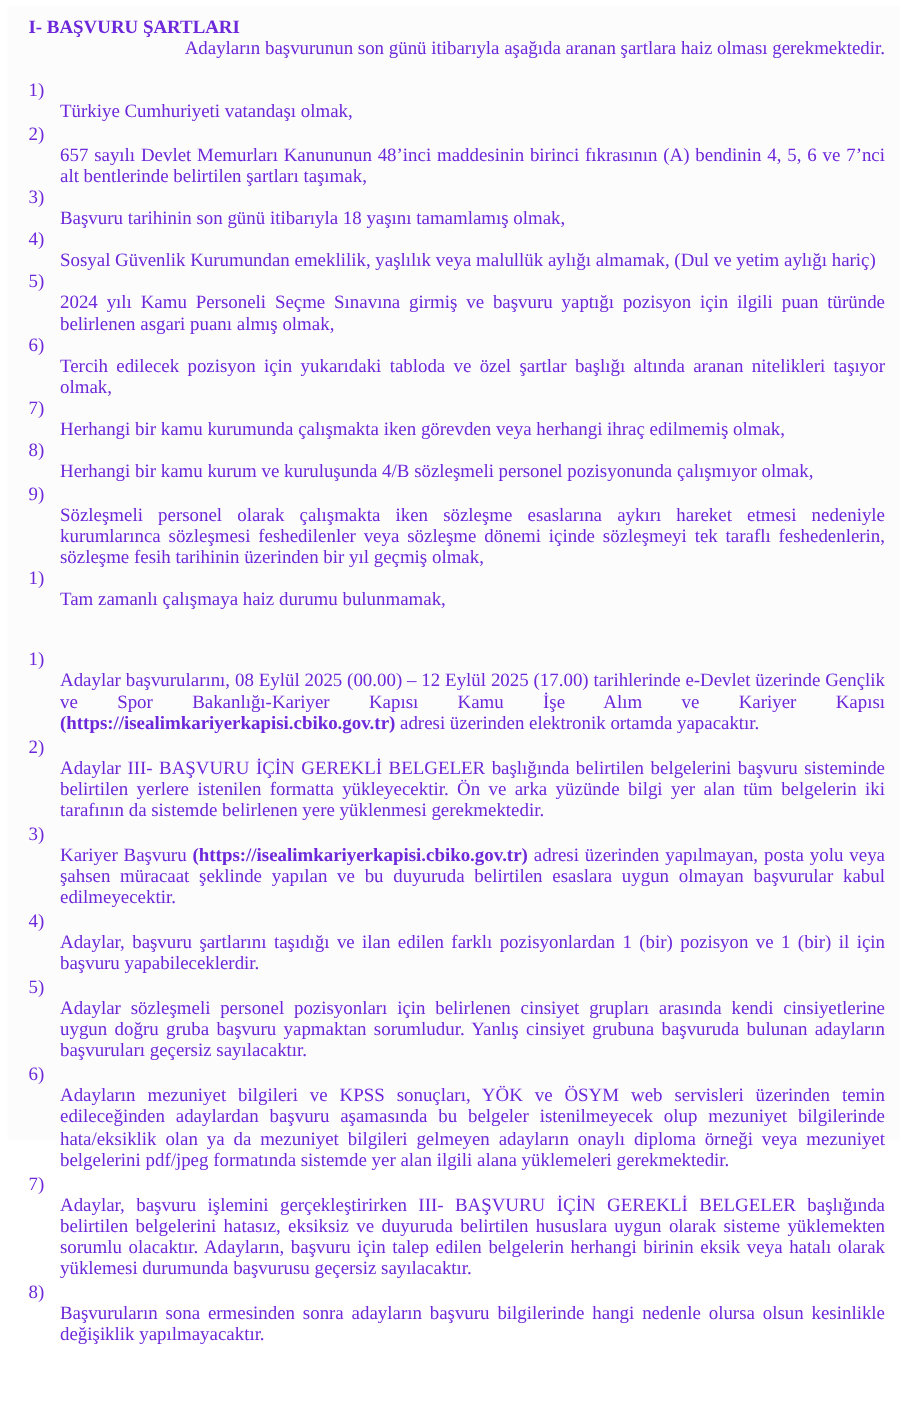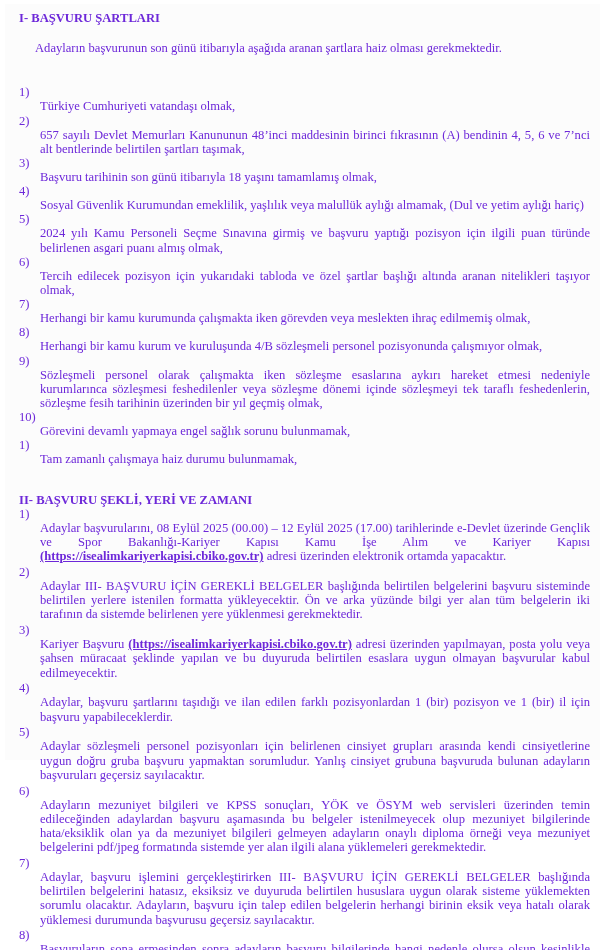--- a/index.html
+++ b/index.html
@@ -7,29 +7,29 @@
   .page {
     position: absolute; left: 5px; top: 4px; width: 595px; height: 756px;
     background: #fcfcfc;
   }
   .doc {
     position: absolute; left: 19px; top: 11px; width: 571px;
     font-family: "Liberation Serif", "DejaVu Serif", serif;
     font-size: 12.6px; line-height: 14.2px; color: #6d28d9;
   }
   .section-title { font-weight: bold; margin: 0; }
-  .intro { margin: 16px; }
+  .intro { margin: 0; text-align: right; }
   .spacer { height: 14px; }
   ol.items { list-style: none; margin: 0; padding: 0; }
   ol.items li { display: flex; margin: 0; }
   .num { flex: 0 0 21px; }
   .txt { flex: 1; text-align: justify; margin-top: 14px; }
   .s2 ol.items li .txt { margin-bottom: 1.6px; }
   .b { font-weight: normal; }
-  .u { font-weight: bold; text-decoration: underline; }
+  .u { font-weight: bold; }
   .gap { height: 26px; }
 </style>
 </head>
 <body>
 
 <div class="page"></div>
 
 <div class="doc">
 
   <div class="s1">
@@ -56,45 +56,40 @@
       <li>
           <span class="num">5)</span>
           <span class="txt">2024 yılı Kamu Personeli Seçme Sınavına girmiş ve başvuru yaptığı pozisyon için ilgili puan türünde belirlenen asgari puanı almış olmak,</span>
         </li>
       <li>
           <span class="num">6)</span>
           <span class="txt">Tercih edilecek pozisyon için yukarıdaki tabloda ve özel şartlar başlığı altında aranan nitelikleri taşıyor olmak,</span>
         </li>
       <li>
           <span class="num">7)</span>
-          <span class="txt">Herhangi bir kamu kurumunda çalışmakta iken görevden veya meslekten ihraç edilmemiş olmak,</span>
+          <span class="txt">Herhangi bir kamu kurumunda çalışmakta iken görevden veya herhangi ihraç edilmemiş olmak,</span>
         </li>
       <li>
           <span class="num">8)</span>
           <span class="txt">Herhangi bir kamu kurum ve kuruluşunda 4/B sözleşmeli personel pozisyonunda çalışmıyor olmak,</span>
         </li>
       <li>
           <span class="num">9)</span>
           <span class="txt">Sözleşmeli personel olarak çalışmakta iken sözleşme esaslarına aykırı hareket etmesi nedeniyle kurumlarınca sözleşmesi feshedilenler veya sözleşme dönemi içinde sözleşmeyi tek taraflı feshedenlerin, sözleşme fesih tarihinin üzerinden bir yıl geçmiş olmak,</span>
-        </li>
-      <li>
-          <span class="num">10)</span>
-          <span class="txt">Görevini devamlı yapmaya engel sağlık sorunu bulunmamak,</span>
         </li>
       <li>
           <span class="num">1)</span>
           <span class="txt">Tam zamanlı çalışmaya haiz durumu bulunmamak,</span>
         </li>
     </ol>
   </div>
 
   <div class="gap"></div>
 
   <div class="s2">
-    <p class="section-title">II- BAŞVURU ŞEKLİ, YERİ VE ZAMANI</p>
     <ol class="items">
       <li>
         <span class="num">1)</span>
         <span class="txt"><span>Adaylar başvurularını, </span><span class="b">08 Eylül 2025 (00.00) – 12 Eylül 2025 (17.00)</span><span> tarihlerinde e-Devlet üzerinde Gençlik ve Spor Bakanlığı-Kariyer Kapısı Kamu İşe Alım ve Kariyer Kapısı </span><span class="u">(https://isealimkariyerkapisi.cbiko.gov.tr)</span><span> adresi üzerinden elektronik ortamda yapacaktır.</span></span>
       </li>
       <li>
           <span class="num">2)</span>
           <span class="txt">Adaylar III- BAŞVURU İÇİN GEREKLİ BELGELER başlığında belirtilen belgelerini başvuru sisteminde belirtilen yerlere istenilen formatta yükleyecektir. Ön ve arka yüzünde bilgi yer alan tüm belgelerin iki tarafının da sistemde belirlenen yere yüklenmesi gerekmektedir.</span>
         </li>
       <li>

